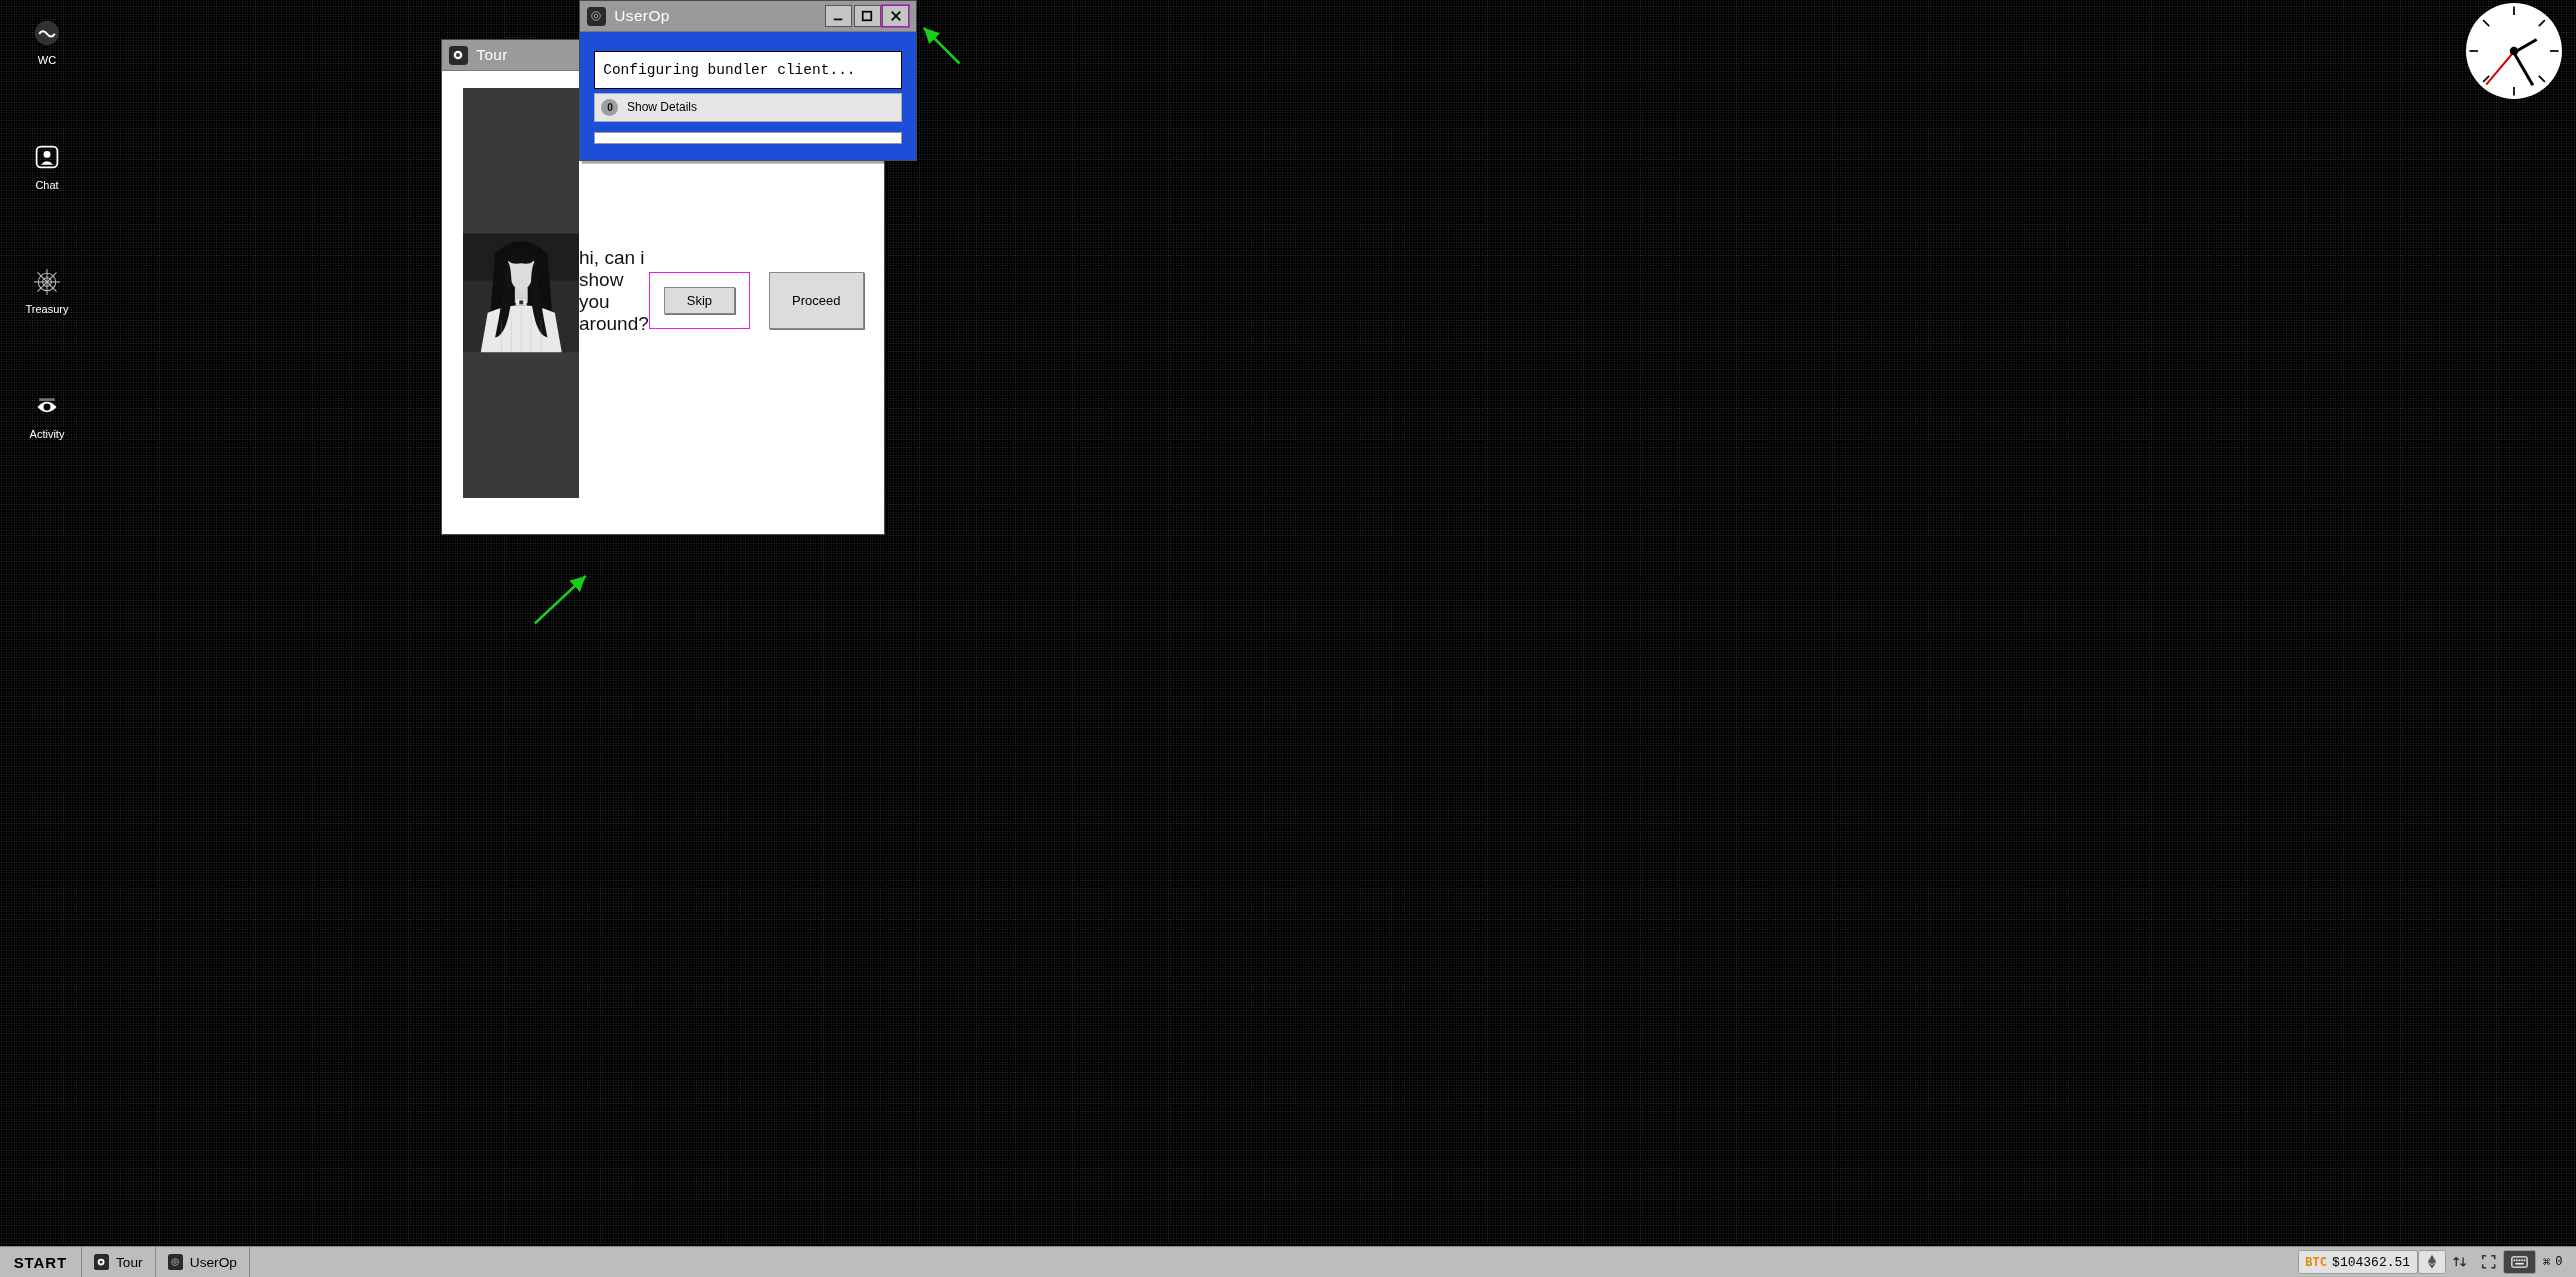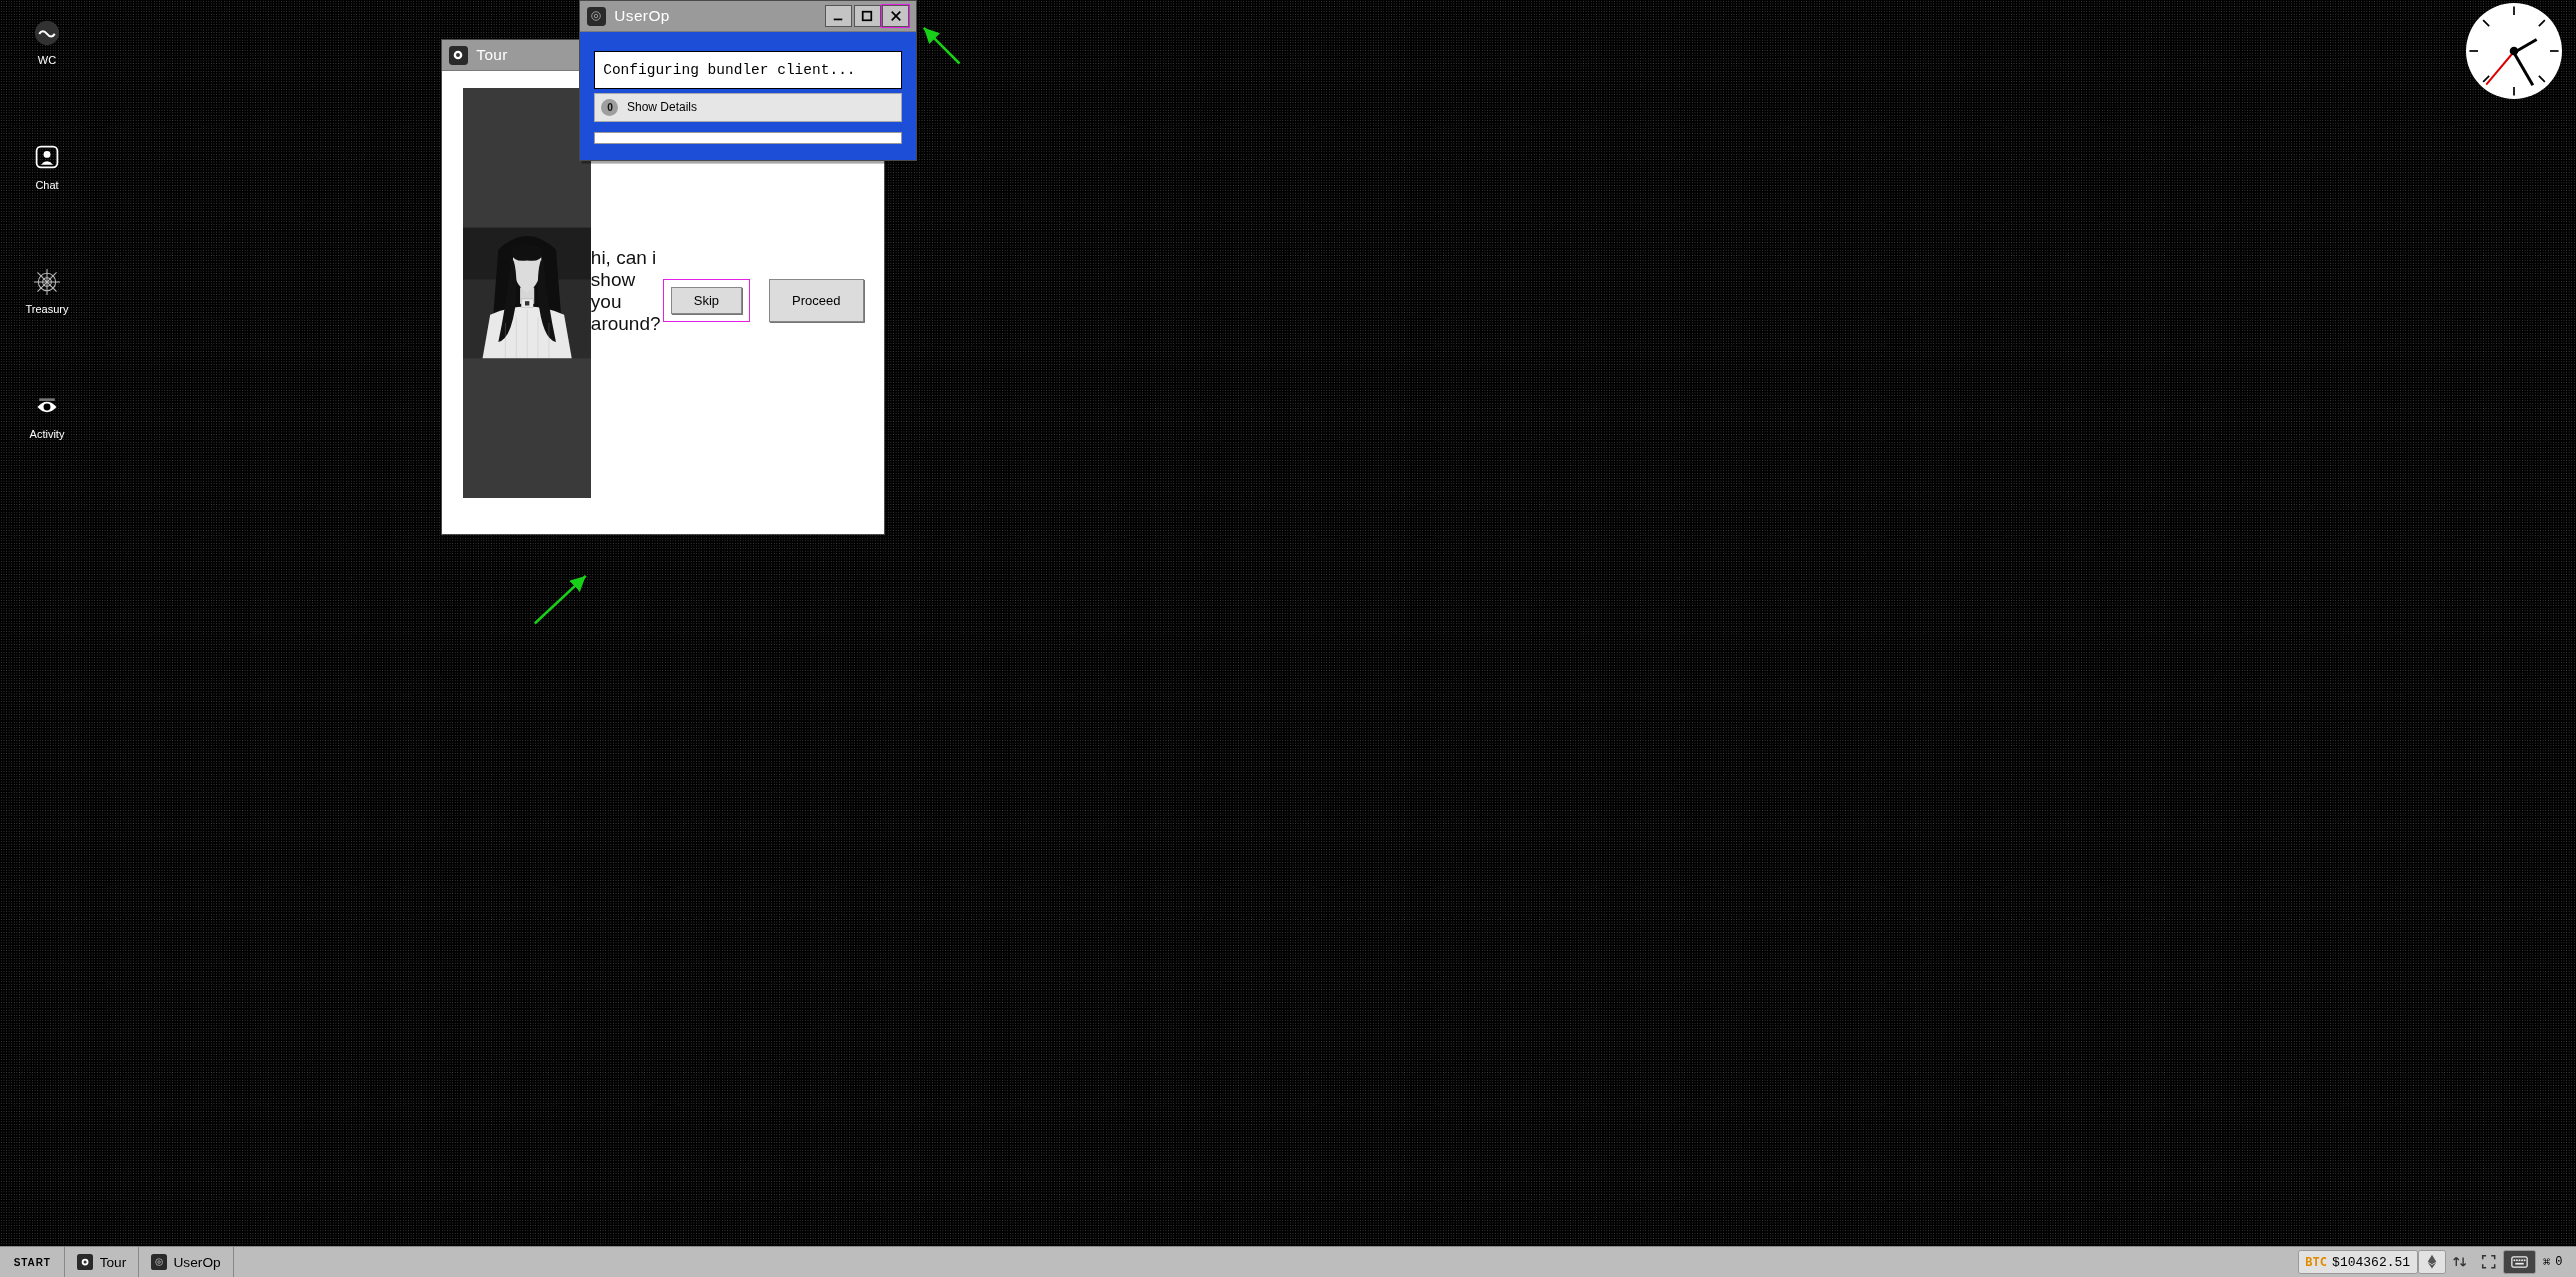--- a/index.html
+++ b/index.html
@@ -147,21 +147,21 @@
   .tour-buttons button {
     padding: 5.1px 22px;
     font-size: 13px;
     background: #dcdcdc;
     border: 0.9px solid #888;
     box-shadow: 0.9px 0.9px 0 #666;
     cursor: pointer;
   }
   .skip-highlight {
     border: 1.7px solid #e61ee6;
-    padding: 7px;
+    padding: 14px;
   }
 
   
   .userop-window {
     left: 579px;
     top: 0;
     width: 338px;
     z-index: 50;
   }
   .userop-body {
@@ -222,21 +222,21 @@
     border-top: 1.7px solid #888;
     display: flex;
     align-items: stretch;
   }
   .taskbar .start-btn {
     padding: 0 13.7px;
     display: flex; align-items: center;
     font-weight: 700;
     letter-spacing: 0.9px;
     border-right: 0.9px solid #888;
-    font-size: 10px;
+    font-size: 15px;
     cursor: pointer;
   }
   .taskbar .task-btn {
     display: flex; align-items: center;
     gap: 6.8px;
     padding: 0 12px;
     border-right: 0.9px solid #888;
     font-size: 13.7px;
     cursor: pointer;
   }

